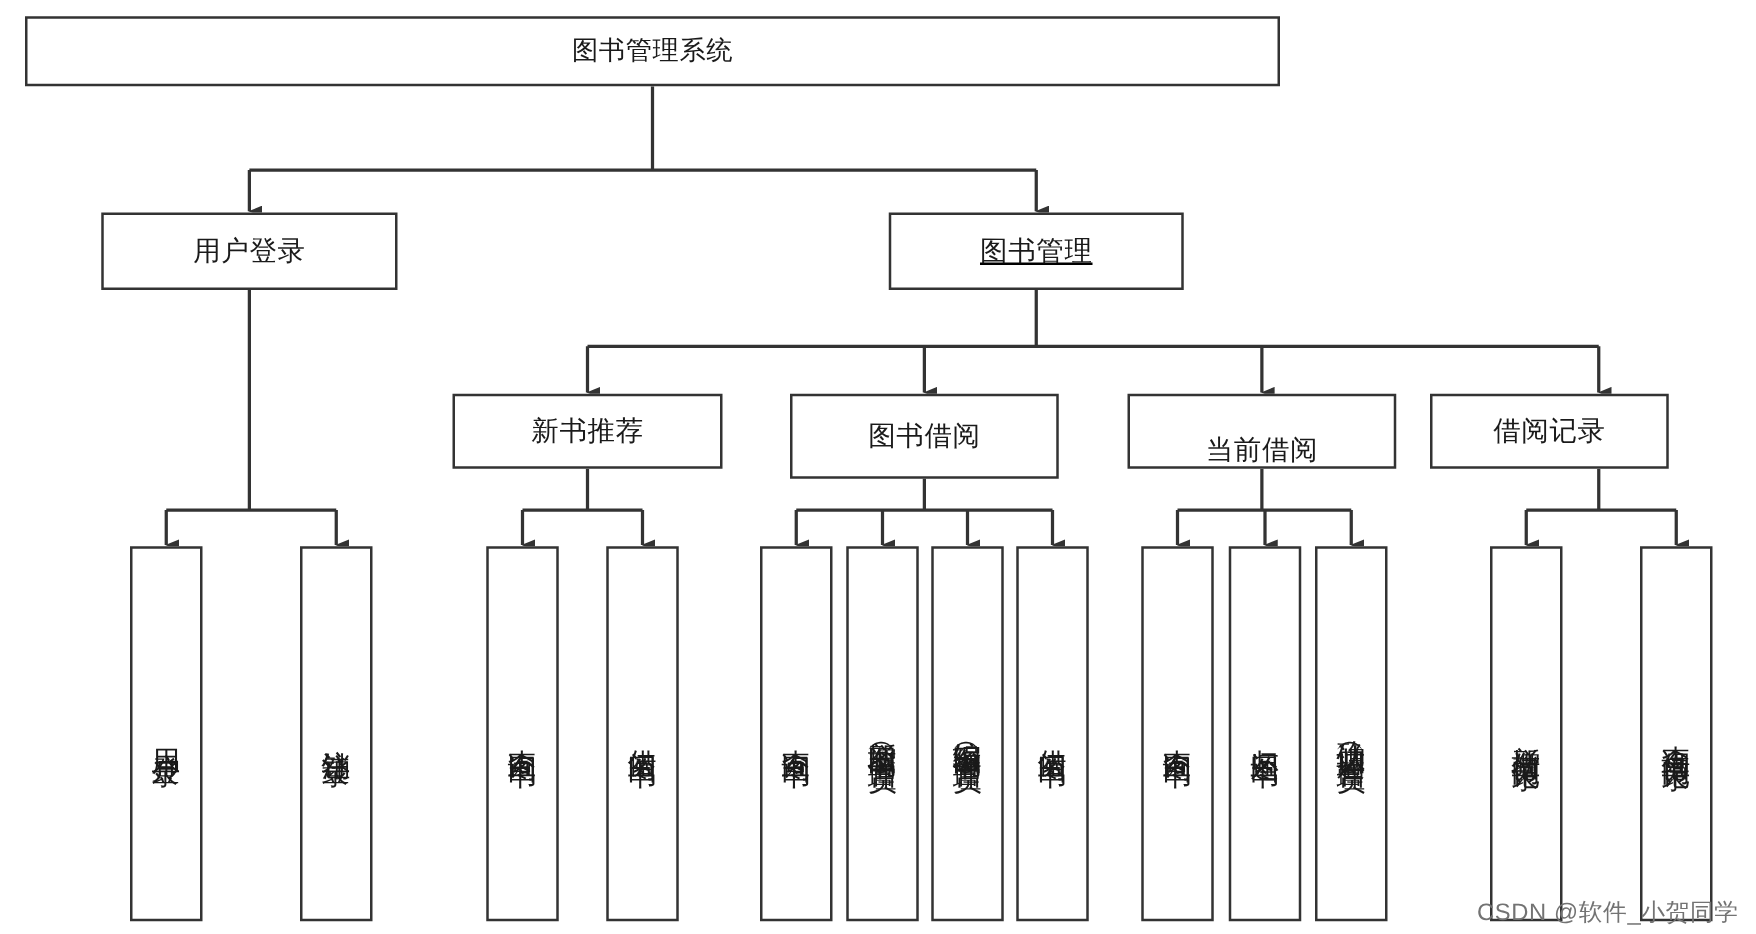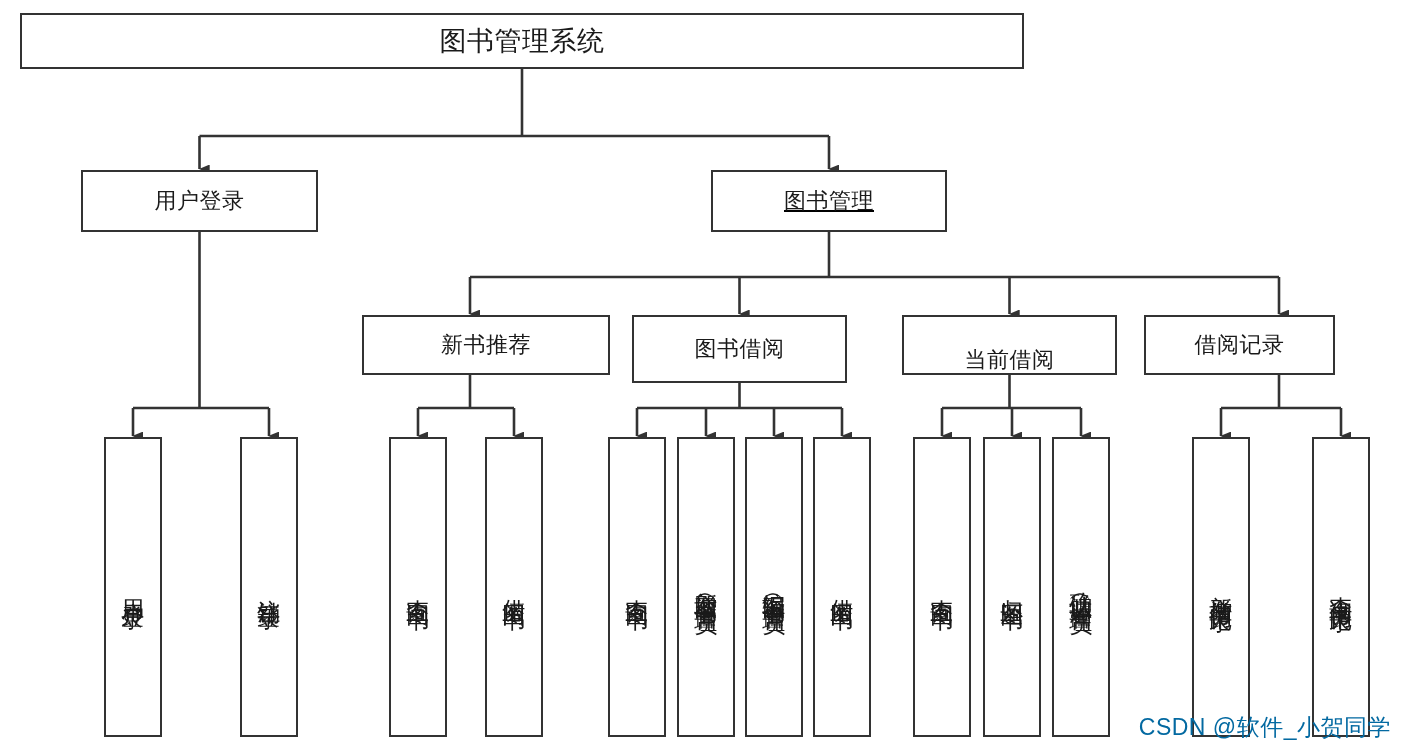--- a/index.html
+++ b/index.html
@@ -35,21 +35,21 @@
     align-items: center;
     justify-content: center;
   }
   .node-label-h {
     font-size: 22px;
     color: #1a1a1a;
     line-height: 1.2;
     white-space: nowrap;
     letter-spacing: 0.5px;
   }
-  .node-root .node-label-h { font-size: 27px; }
+  .node-root .node-label-h { font-size: 21px; }
   .leaf-box {
     position: absolute;
     box-sizing: border-box;
     border: 2.5px solid #333333;
     background: #ffffff;
     display: flex;
     align-items: center;
     justify-content: center;
     overflow: hidden;
   }
@@ -59,22 +59,22 @@
     font-size: 23px;
     color: #1a1a1a;
     line-height: 1.15;
     letter-spacing: 3px;
     white-space: nowrap;
   }
   .watermark {
     position: absolute;
     right: 14px;
     bottom: 4px;
-    font-size: 23px;
-    color: #0369a1;
+    font-size: 19px;
+    color: #737373;
     white-space: nowrap;
     letter-spacing: 0.5px;
     pointer-events: none;
   }
 </style>
 </head>
 <body>
 
 <div id="diagram-root">
 
@@ -124,21 +124,21 @@
   <div id="node-layer">
       <div class="node-box node-root" style="left: 20px; top: 13px; width: 1004px; height: 56px;">
         <span class="node-label-h">图书管理系统</span>
       </div>
       <div class="node-box" style="left: 81px; top: 170px; width: 237px; height: 62px;">
         <span class="node-label-h">用户登录</span>
       </div>
       <div class="node-box" style="left: 711px; top: 170px; width: 236px; height: 62px; text-decoration: underline;">
         <span class="node-label-h">图书管理</span>
       </div>
-      <div class="node-box" style="left: 362px; top: 315px; width: 248px; height: 60px;">
+      <div class="node-box" style="left: 362px; top: 315px; width: 216px; height: 60px;">
         <span class="node-label-h">新书推荐</span>
       </div>
       <div class="node-box" style="left: 632px; top: 315px; width: 215px; height: 68px;">
         <span class="node-label-h">图书借阅</span>
       </div>
       <div class="node-box" style="left: 902px; top: 315px; width: 215px; height: 60px; align-items: flex-end;">
         <span class="node-label-h">当前借阅</span>
       </div>
       <div class="node-box" style="left: 1144px; top: 315px; width: 191px; height: 60px;">
         <span class="node-label-h">借阅记录</span>

